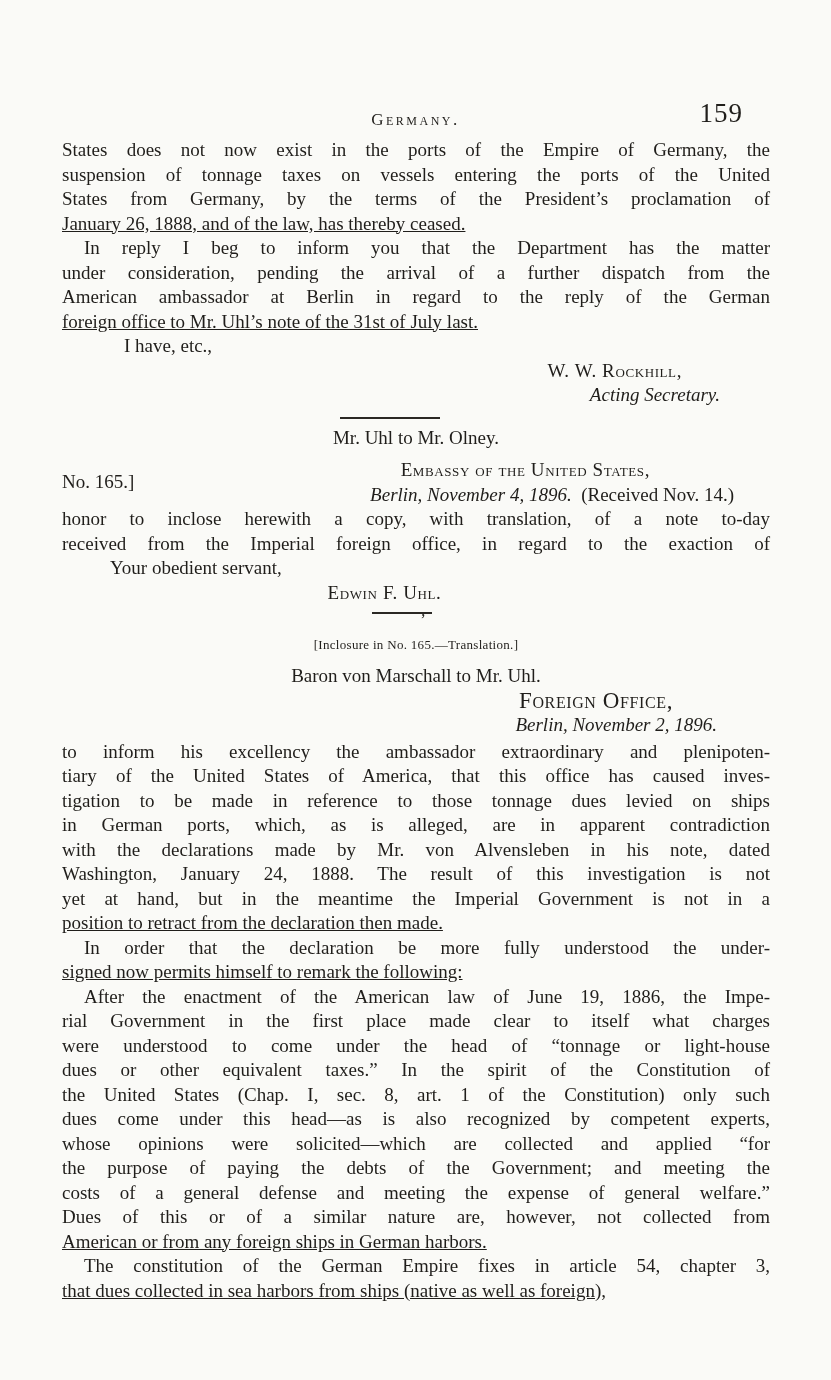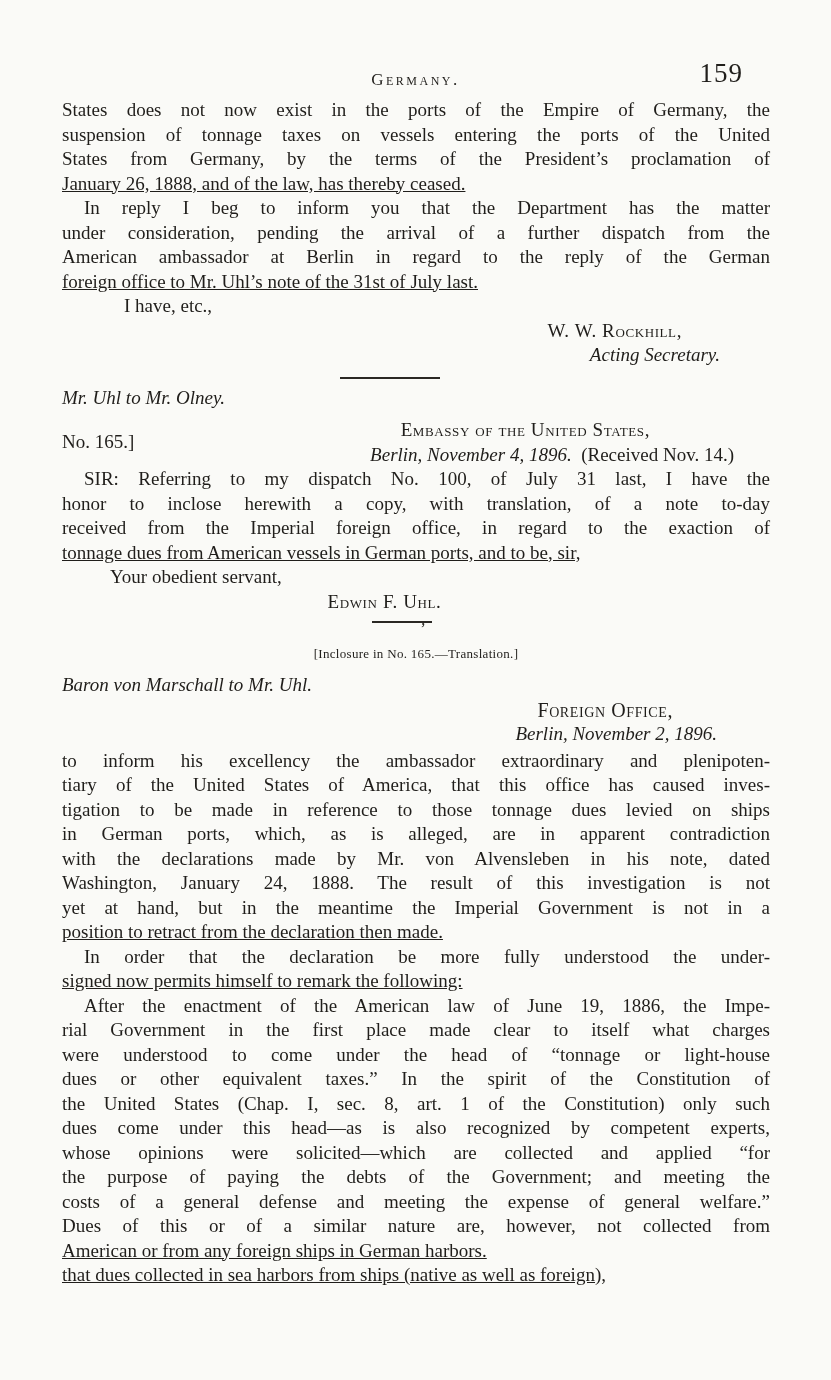--- a/index.html
+++ b/index.html
@@ -4,21 +4,21 @@
 <style>
   html, body { margin: 0; padding: 0; }
   body {
     width: 831px; height: 1380px;
     background: #fafaf7;
     font-family: "Liberation Serif", "DejaVu Serif", serif;
     color: #201e1b;
     position: relative;
     overflow: hidden;
   }
-  .page { position: absolute; inset: 0; }
+  .page { position: absolute; inset: 0; margin-top: 40px; }
 
   
   .running-head { position: absolute; top: 0; left: 0; right: 0; height: 96px; }
   .rh-title {
     position: absolute; top: 70px; left: 0; right: 0;
     text-align: center;
     font-variant: small-caps;
     font-size: 17px; letter-spacing: 2.5px;
   }
   .rh-page {
@@ -47,32 +47,32 @@
   .sig-name   { font-size: 19px; line-height: 24.5px; text-align: right; padding-right: 88px; }
   .sig-title  { font-size: 19px; line-height: 24.5px; text-align: right; padding-right: 50px; font-style: italic; }
   .sig-name-2 { font-size: 19px; line-height: 24.5px; text-align: center; padding-right: 63px; }
 
   .divider-1 { width: 100px; border-top: 2px solid #2a2824; margin: 9px auto 7px auto; margin-left: 278px; }
   .divider-2 { width: 60px;  border-top: 2px solid #2a2824; margin: 7px auto 0 auto; margin-left: 310px; }
   .ink-mark  { height: 12px; line-height: 11px; font-size: 17px; text-align: center; padding-left: 14px; color: #2a2824; }
 
   .doc-heading {
     font-size: 19px; line-height: 24.5px;
-    font-style: italic;
+    text-align: center; 
     margin-top: 6px; margin-bottom: 8px;
   }
   .heading-2 { margin-top: 10px; margin-bottom: 0; }
 
   .docno-row { position: relative; font-size: 19px; line-height: 24.5px; }
   .docno { position: absolute; left: 0; top: 12px; }
   .embassy { display: block; text-align: right; padding-right: 120px; }
 
   .dateline-1 { font-size: 19px; line-height: 24.5px; text-align: right; padding-right: 36px; }
   .dateline-2 { font-size: 19px; line-height: 24.5px; text-align: right; padding-right: 53px; font-style: italic; }
-  .office-line { font-size: 20px; line-height: 24.5px; text-align: right; padding-right: 97px; }
+  .office-line { font-size: 23px; line-height: 24.5px; text-align: right; padding-right: 97px; }
 
   .inclosure {
     font-size: 13px; line-height: 18px; text-align: center;
     margin-top: 10px; letter-spacing: 0.3px;
   }
   .para-4 { margin-top: 2px; }
 </style>
 </head>
 <body>
 
@@ -106,24 +106,22 @@
 
     <div class="doc-heading">Mr. Uhl to Mr. Olney.</div>
 
     <div class="docno-row">
       <span class="docno">No. 165.]</span>
       <span class="embassy sc">Embassy of the United States,</span>
     </div>
     <div class="dateline-1"><span class="it">Berlin, November 4, 1896.</span>&nbsp;&nbsp;<span>(Received Nov. 14.)</span></div>
 
     <div class="para">
-        <div class="line indent">SIR: Referring to my dispatch No. 100, of July 31 last, I have the</div>
         <div class="line">honor to inclose herewith a copy, with translation, of a note to-day</div>
         <div class="line">received from the Imperial foreign office, in regard to the exaction of</div>
-        <div class="line last">tonnage dues from American vessels in German ports, and to be, sir,</div>
       </div>
     <div class="line closing-2">Your obedient servant,</div>
     <div class="sig-name-2 sc">Edwin F. Uhl.</div>
 
     <div class="divider-2"></div>
     <div class="ink-mark">’</div>
 
     <div class="inclosure">[Inclosure in No. 165.—Translation.]</div>
 
     <div class="doc-heading heading-2">Baron von Marschall to Mr. Uhl.</div>
@@ -152,17 +150,18 @@
         <div class="line">dues or other equivalent taxes.”  In the spirit of the Constitution of</div>
         <div class="line">the United States (Chap. I, sec. 8, art. 1 of the Constitution) only such</div>
         <div class="line">dues come under this head—as is also recognized by competent experts,</div>
         <div class="line">whose opinions were solicited—which are collected and applied “for</div>
         <div class="line">the purpose of paying the debts of the Government; and meeting the</div>
         <div class="line">costs of a general defense and meeting the expense of general welfare.”</div>
         <div class="line">Dues of this or of a similar nature are, however, not collected from</div>
         <div class="line last">American or from any foreign ships in German harbors.</div>
       </div>
     <div class="para">
+        <div class="line indent">The constitution of the German Empire fixes in article 54, chapter 3,</div>
         <div class="line last">that dues collected in sea harbors from ships (native as well as foreign),</div>
       </div>
 
   </div>
 </div>
 
 </body></html>

